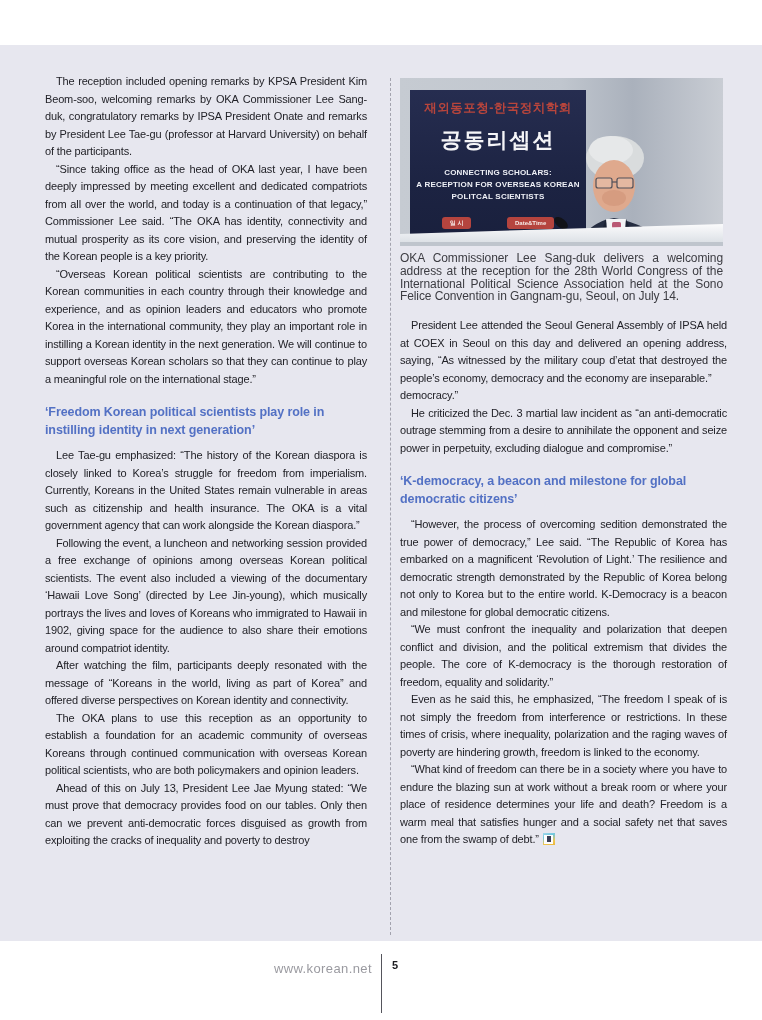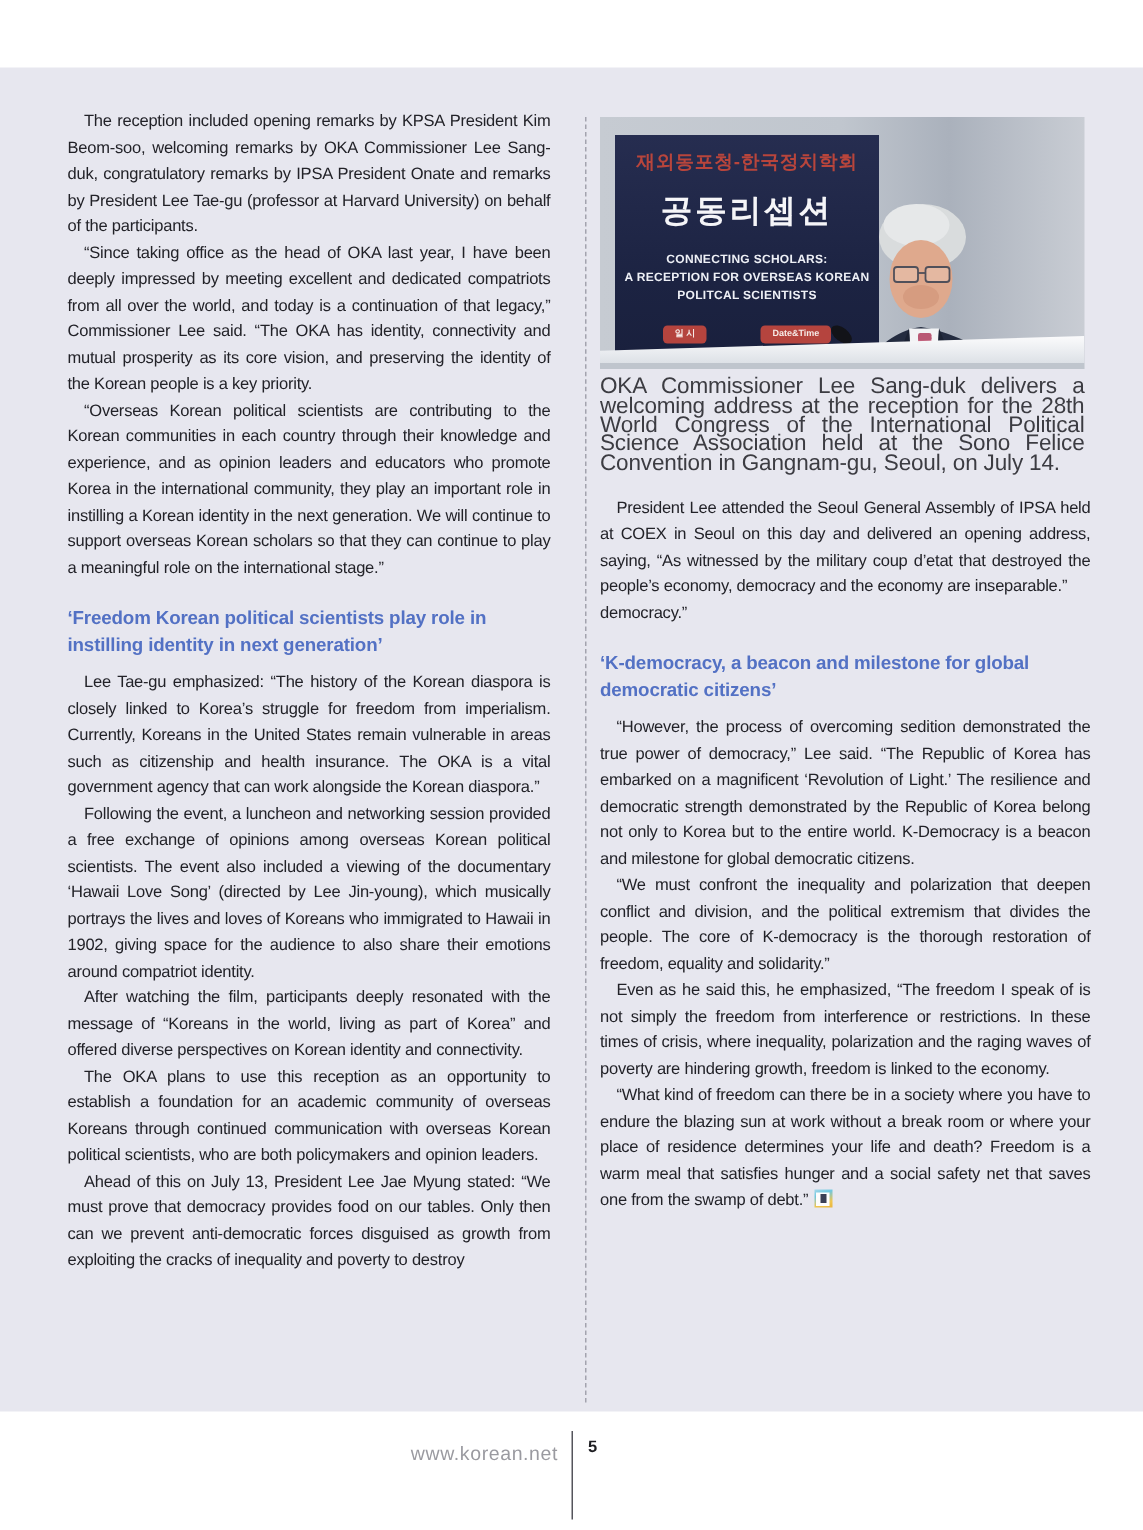--- a/index.html
+++ b/index.html
@@ -48,21 +48,21 @@
   .logo-gold{width:9px;height:9px;border-radius:50%;background:radial-gradient(circle at 35% 35%,#e8c967,#c89a2e);flex:0 0 auto;margin-left:6px;}
   .pill-smudge{width:22px;height:4px;background:#c3c6cc;border-radius:2px;}
   .photo-svg{position:absolute;left:0;top:0;}
   .podium{
     position:absolute;left:0;bottom:0;width:100%;height:22px;z-index:5;
     background:linear-gradient(180deg,#fbfbfc 0%,#e7eaee 55%,#d6dbe1 100%);
     clip-path:polygon(0 45%,100% 0,100% 100%,0 100%);
   }
   .podium-base{position:absolute;left:0;bottom:0;width:100%;height:4px;background:#bfc5cd;z-index:6;}
   .caption{
-    margin-top:6px;width:323px;font-size:15px;line-height:12.8px;color:#3c3c42;
+    margin-top:6px;width:323px;font-size:12px;line-height:12.8px;color:#3c3c42;
     text-align:justify;letter-spacing:-0.1px;
   }
   .right-text{margin-top:14px;}
   
   .endmark{
     display:inline-block;width:12px;height:12px;margin-left:4px;vertical-align:-2px;
     background:linear-gradient(160deg,#a5d8ea 0%,#6fc7df 30%,#f0c64f 72%,#e9b53e 100%);
     position:relative;
   }
   .endmark-inner{position:absolute;inset:1.5px;background:#fdfdfd;display:flex;align-items:center;justify-content:center;}
@@ -148,20 +148,21 @@
 
     <div class="podium"></div>
     <div class="podium-base"></div>
   </div>
 
   <p class="caption">OKA Commissioner Lee Sang-duk delivers a welcoming address at the reception for the 28th World Congress of the International Political Science Association held at the Sono Felice Convention in Gangnam-gu, Seoul, on July 14.</p>
 
   <div class="right-text">
     <p class="body-p indent">President Lee attended the Seoul General Assembly of IPSA held at COEX in Seoul on this day and delivered an opening address, saying, “As witnessed by the military coup d’etat that destroyed the people’s economy, democracy and the economy are inseparable.”</p>
     <p class="body-p">democracy.”</p>
+    <p class="body-p indent">He criticized the Dec. 3 martial law incident as “an anti-democratic outrage stemming from a desire to annihilate the opponent and seize power in perpetuity, excluding dialogue and compromise.”</p>
     <h3 class="section-head">‘K-democracy, a beacon and milestone for global democratic citizens’</h3>
     <p class="body-p indent">“However, the process of overcoming sedition demonstrated the true power of democracy,” Lee said. “The Republic of Korea has embarked on a magnificent ‘Revolution of Light.’ The resilience and democratic strength demonstrated by the Republic of Korea belong not only to Korea but to the entire world. K-Democracy is a beacon and milestone for global democratic citizens.</p>
     <p class="body-p indent">“We must confront the inequality and polarization that deepen conflict and division, and the political extremism that divides the people. The core of K-democracy is the thorough restoration of freedom, equality and solidarity.”</p>
     <p class="body-p indent">Even as he said this, he emphasized, “The freedom I speak of is not simply the freedom from interference or restrictions. In these times of crisis, where inequality, polarization and the raging waves of poverty are hindering growth, freedom is linked to the economy.</p>
     <p class="body-p indent"><span>“What kind of freedom can there be in a society where you have to endure the blazing sun at work without a break room or where your place of residence determines your life and death? Freedom is a warm meal that satisfies hunger and a social safety net that saves one from the swamp of debt.”</span><span class="endmark"><span class="endmark-inner"></span></span></p>
   </div>
 </div>
 
 <div class="footer-site">www.korean.net</div>
 <div class="footer-rule"></div>

